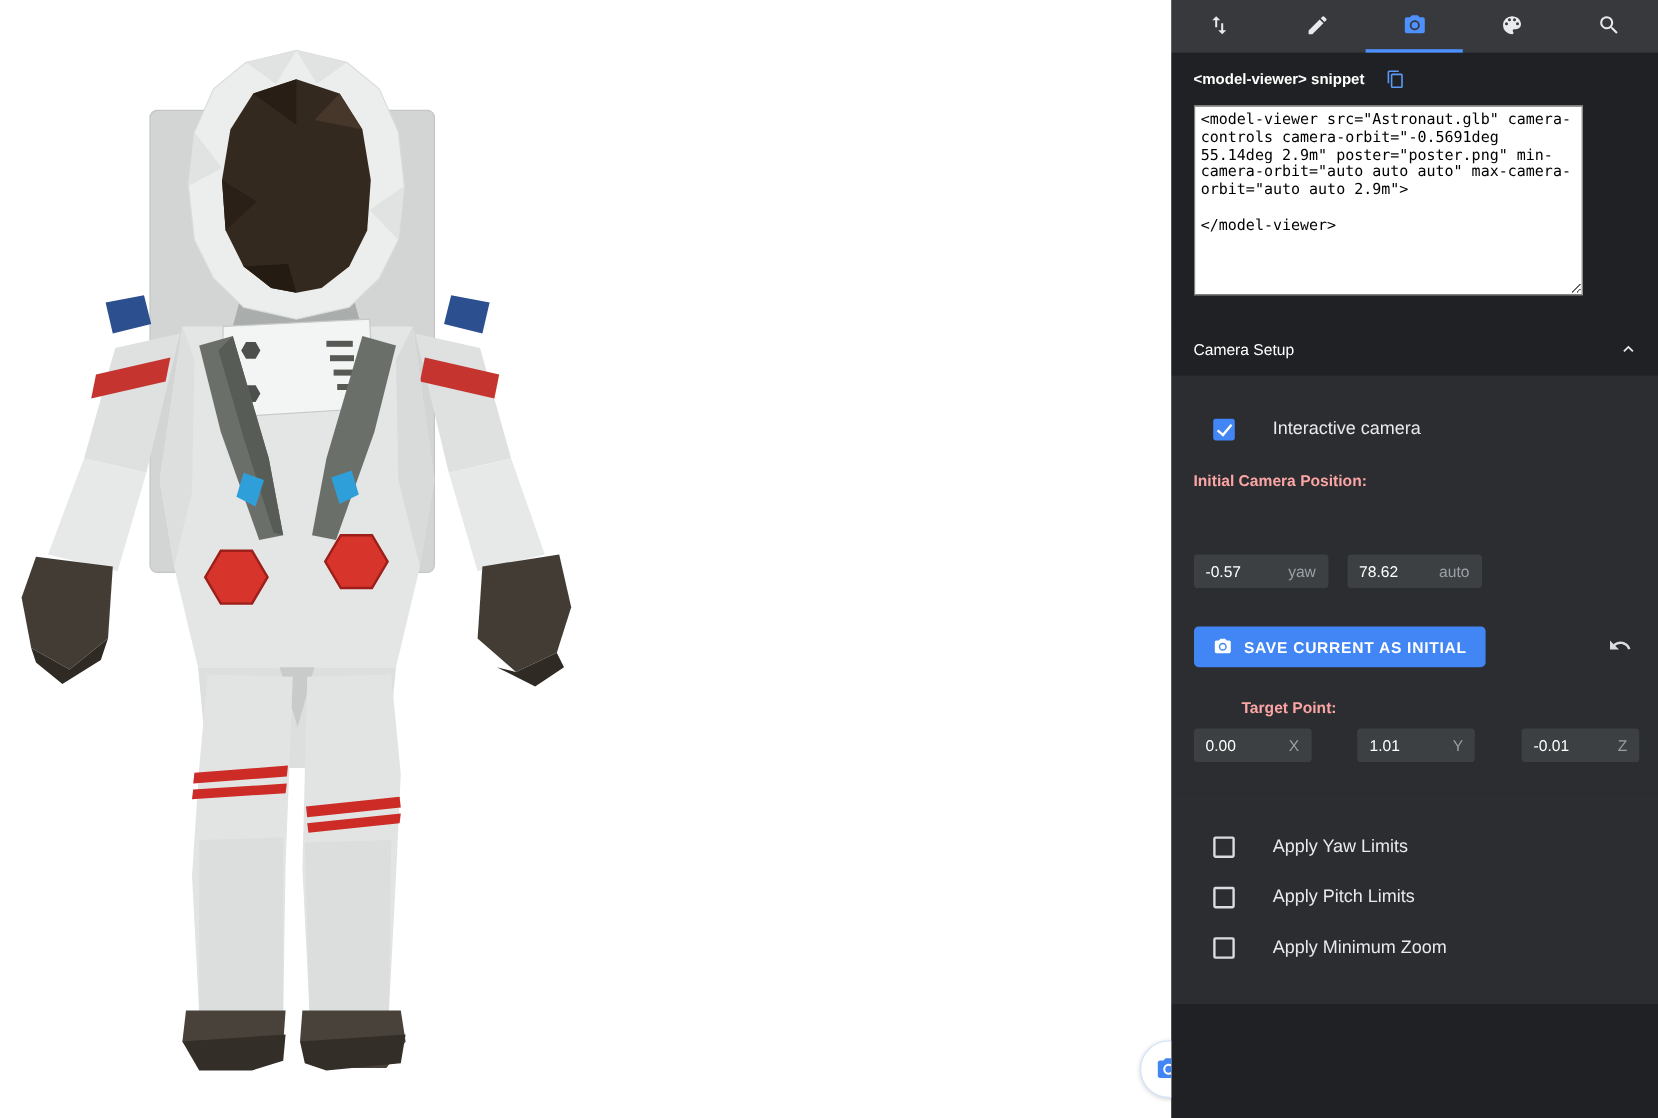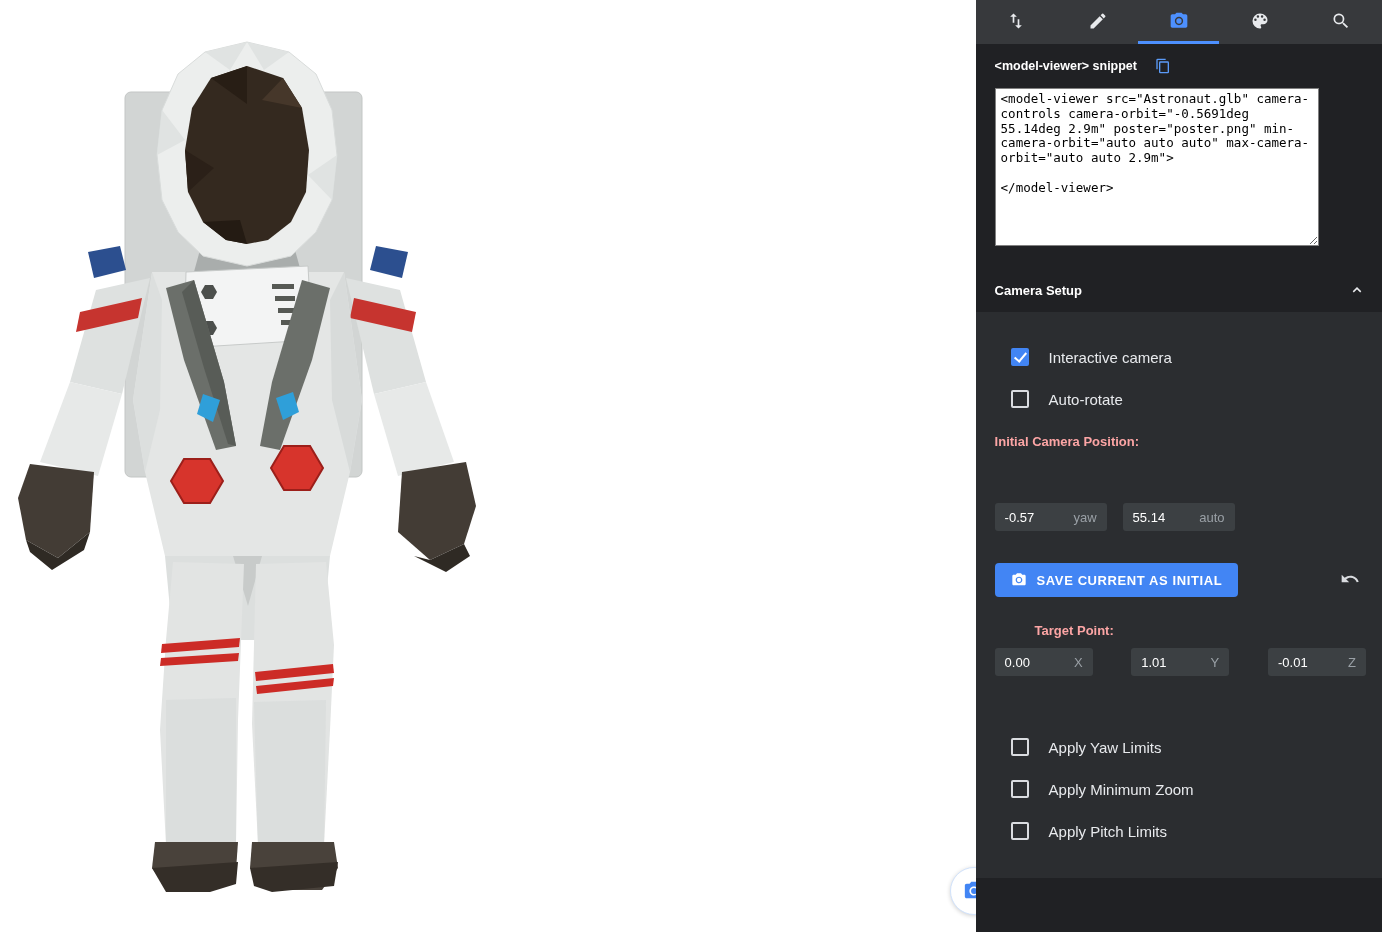--- a/index.html
+++ b/index.html
@@ -28,26 +28,26 @@
   .snippet-head { display:flex; align-items:center; gap:18px; padding-bottom:14px; }
   .snippet-title { font-size:12.5px; font-weight:bold; color:#fff; }
   .copy-btn { background:none; border:none; cursor:pointer; color:#5b9bf8; display:flex; }
   .copy-btn svg { width:16px; height:16px; }
   .snippet-code { width:324px; height:158px; background:#fff; color:#000; border:1px solid #808080;
                   font-family:"DejaVu Sans Mono", monospace; font-size:12.5px; line-height:1.18;
                   padding:3px 5px; resize:both; }
 
   .section-header { height:44px; display:flex; align-items:center; justify-content:space-between;
                     padding:0 16px 0 19px; background:#202124; cursor:pointer; }
-  .section-title { font-size:13px; font-weight:bold; color:#fff; }
+  .section-title { font-size:13px; font-weight:normal; color:#fff; }
   .chevron { width:18px; height:18px; color:#e8eaed; }
 
   .section-content { background:#2b2d30; padding:24px 16px 26px 19px; }
 
-  .check-row { display:flex; align-items:center; gap:20px; padding:12px 0 12px 16px; cursor:pointer; }
+  .check-row { display:flex; align-items:flex-start; gap:32px; padding:12px 0 12px 16px; cursor:pointer; }
   .check-label { font-size:15px; color:#e8eaed; }
   .checkbox { width:18px; height:18px; border:2px solid #dadce0; border-radius:2px; position:relative; flex-shrink:0; }
   .checkbox[data-checked="true"] { background:#4285f4; border-color:#4285f4; }
   .checkbox[data-checked="true"]::after { content:""; position:absolute; left:4px; top:0;
       width:5px; height:10px; border:solid #fff; border-width:0 2px 2px 0; transform:rotate(40deg); }
 
   .field-label { font-size:13px; font-weight:bold; color:#fca5a5; margin:14px 0 10px; }
   .inputs-row { display:flex; gap:16px; }
   .num-field { display:flex; align-items:center; justify-content:space-between; background:#3c4043;
                border-radius:3px; height:28px; padding:0 10px; }
@@ -201,33 +201,29 @@
     <svg class="chevron" viewBox="0 0 24 24">
         <path d="M7 14.5l5-5 5 5" stroke="currentColor" stroke-width="2" fill="none"></path>
       </svg>
   </div>
 
   <div class="section-content">
     <div class="check-row">
       <span class="checkbox" data-checked="true"></span>
       <span class="check-label">Interactive camera</span>
     </div>
-    <div class="check-row">
-      <span class="checkbox" data-checked="false"></span>
-      <span class="check-label">Auto-rotate</span>
-    </div>
 
     <div class="field-label">Initial Camera Position:</div>
     <div class="inputs-row">
       <div class="num-field w112">
         <span class="val">-0.57</span>
         <span class="suffix">yaw</span>
       </div>
       <div class="num-field w112">
-        <span class="val">55.14</span>
+        <span class="val">78.62</span>
         <span class="suffix">auto</span>
       </div>
     </div>
 
     <div class="save-row">
       <button class="save-btn">
         <svg viewBox="0 0 24 24">
             <circle cx="12" cy="12" r="3.2" fill="currentColor"></circle>
             <path fill="currentColor" d="M9 2L7.17 4H4c-1.1 0-2 .9-2 2v12c0 1.1.9 2 2 2h16c1.1 0 2-.9 2-2V6c0-1.1-.9-2-2-2h-3.17L15 2H9zm3 15c-2.76 0-5-2.24-5-5s2.24-5 5-5 5 2.24 5 5-2.24 5-5 5z"></path>
           </svg>
@@ -258,22 +254,22 @@
   </div>
 
 
   <div class="section-content">
     <div class="check-row">
       <span class="checkbox" data-checked="false"></span>
       <span class="check-label">Apply Yaw Limits</span>
     </div>
     <div class="check-row">
       <span class="checkbox" data-checked="false"></span>
+      <span class="check-label">Apply Pitch Limits</span>
+    </div>
+    <div class="check-row">
+      <span class="checkbox" data-checked="false"></span>
       <span class="check-label">Apply Minimum Zoom</span>
-    </div>
-    <div class="check-row">
-      <span class="checkbox" data-checked="false"></span>
-      <span class="check-label">Apply Pitch Limits</span>
     </div>
   </div>
 
   <div class="panel-rest"></div>
 </div>
 
 </body></html>

